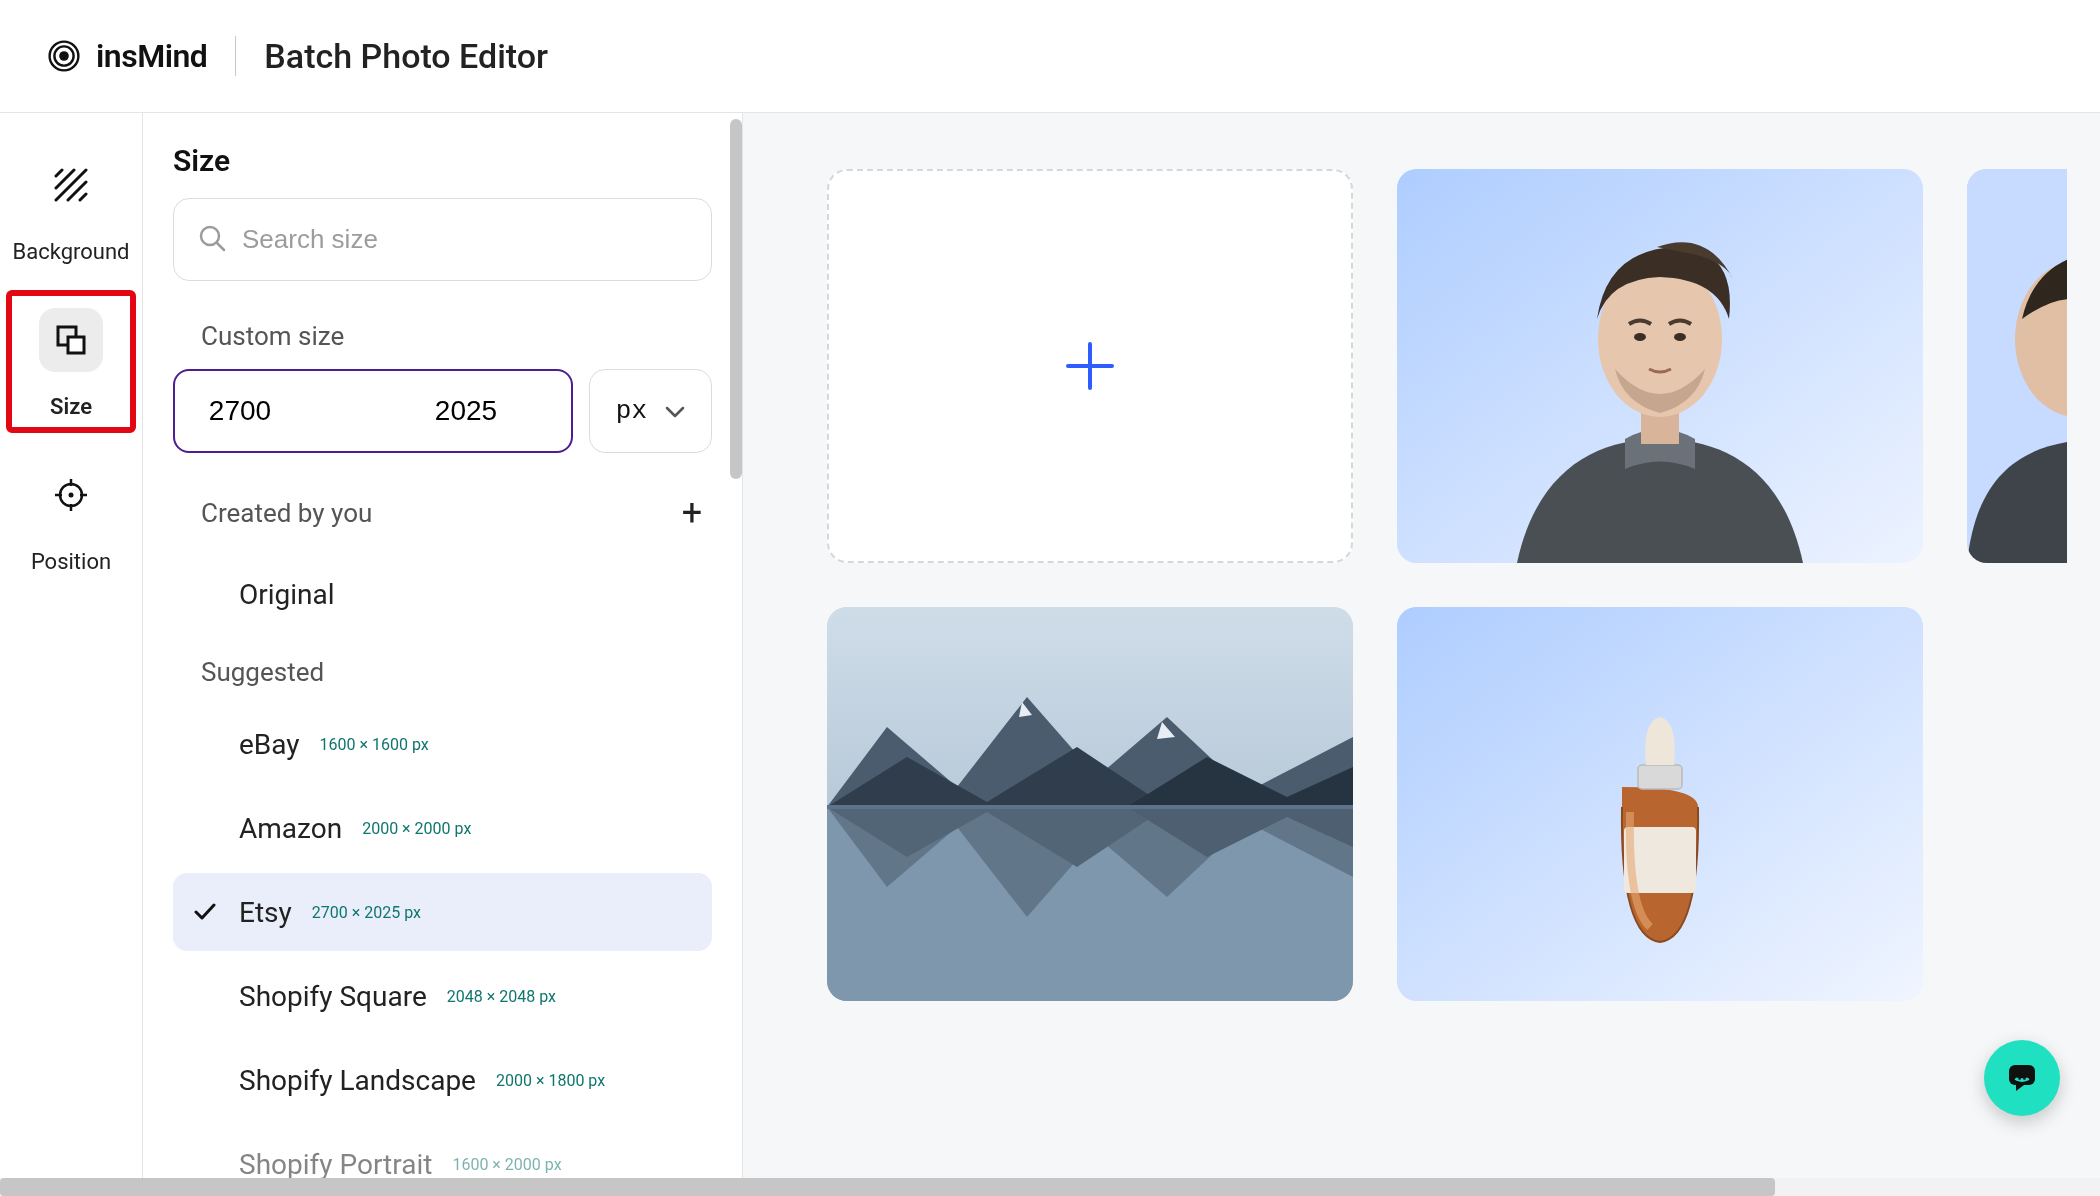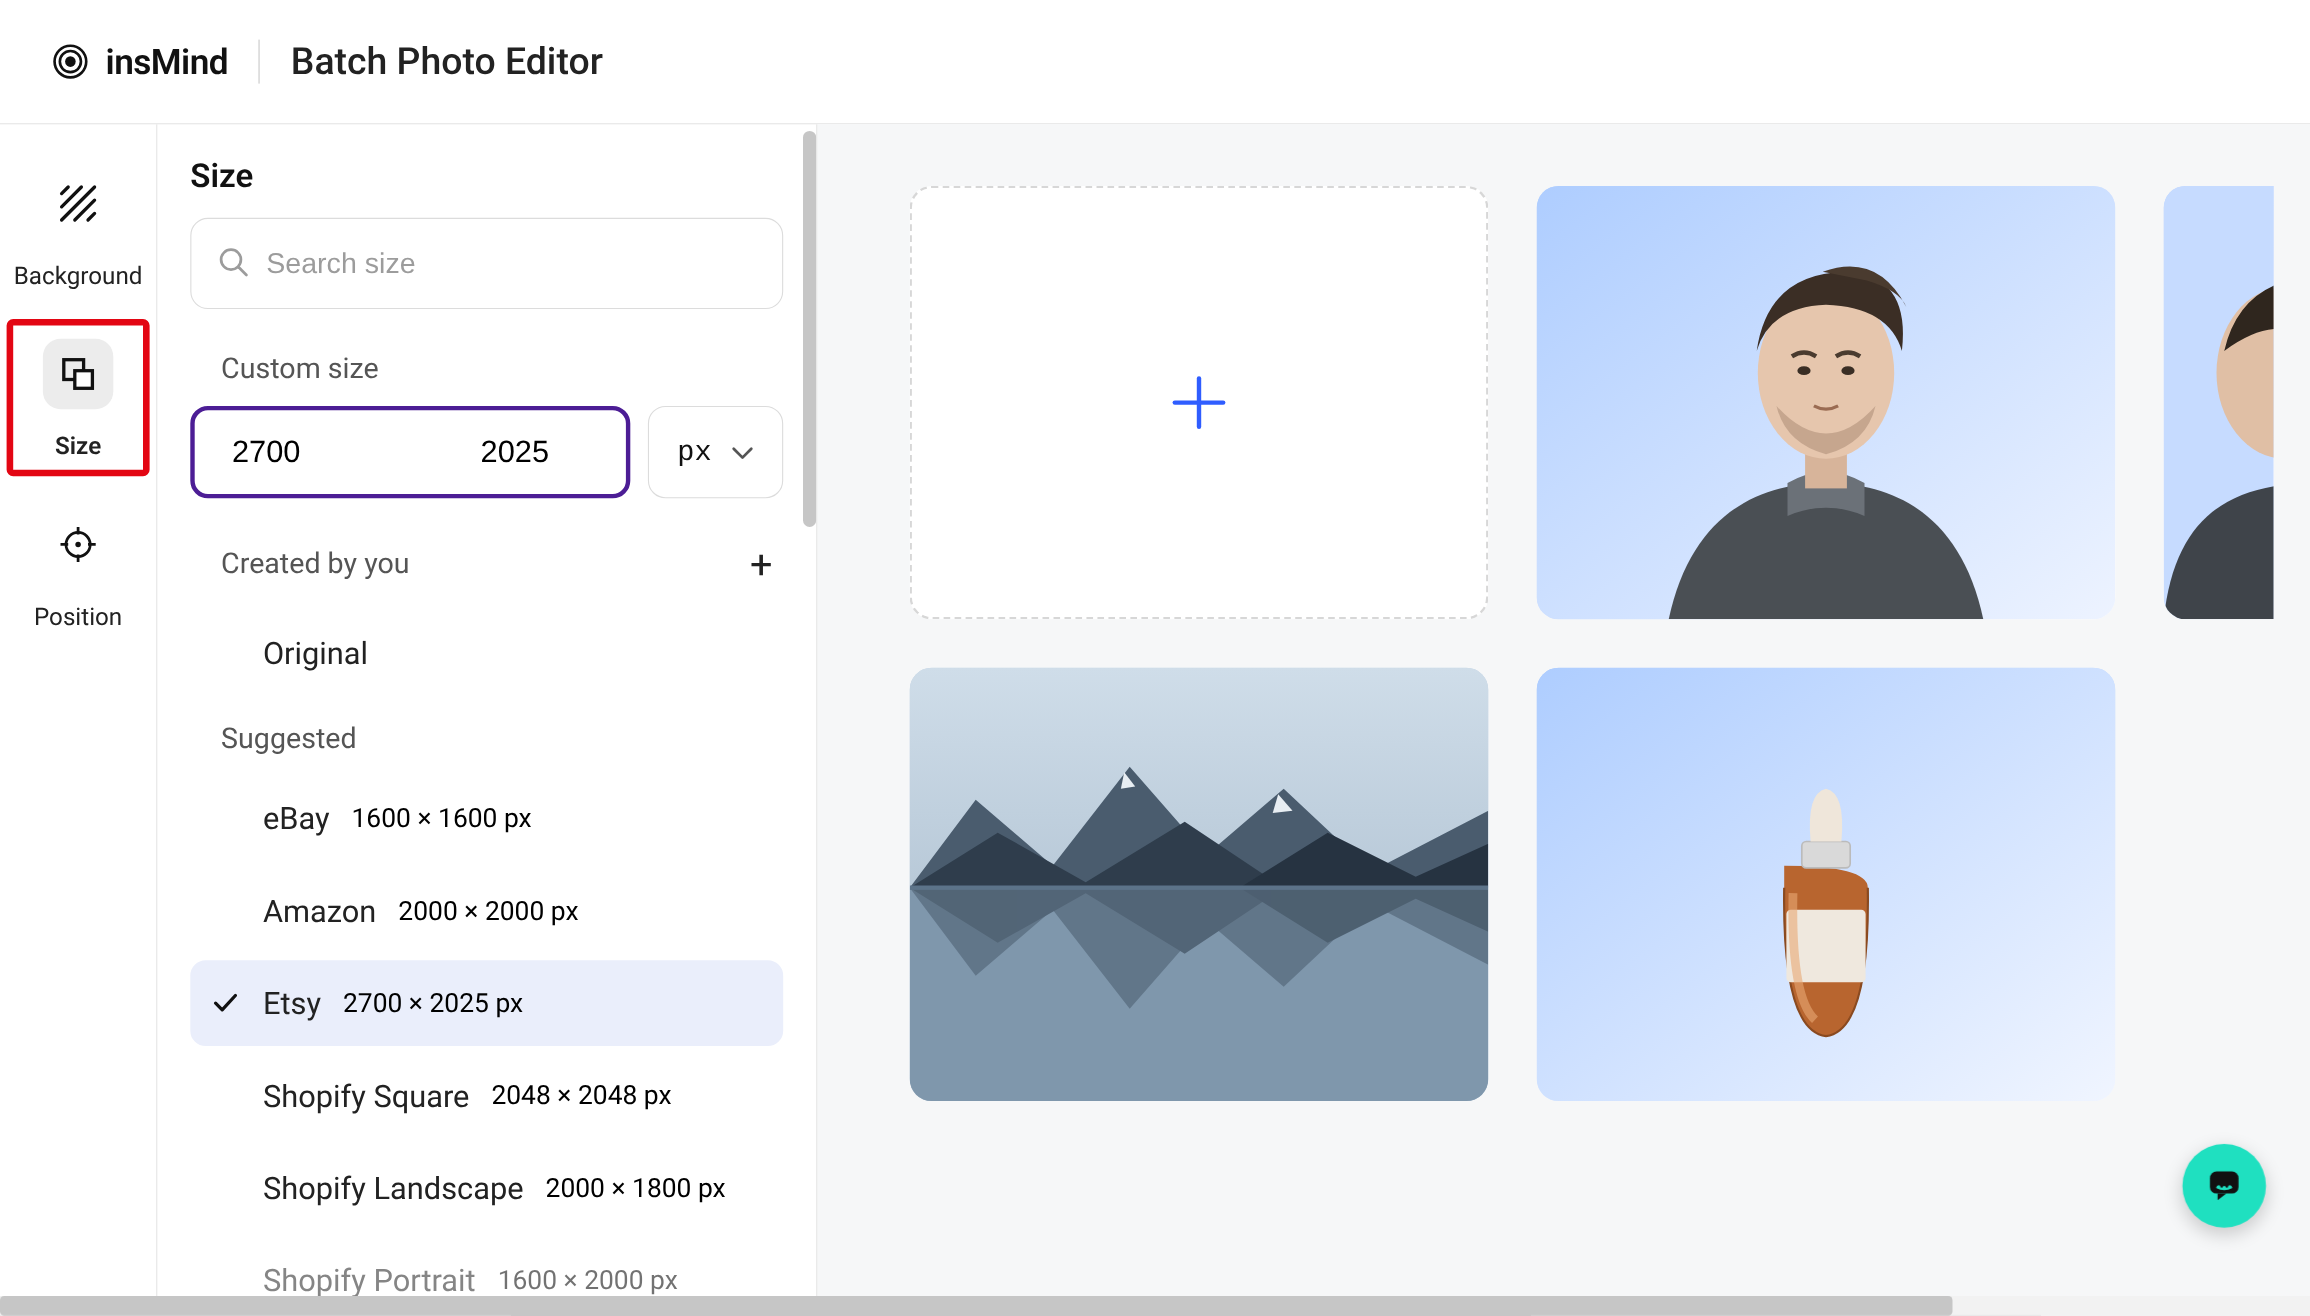--- a/index.html
+++ b/index.html
@@ -28,35 +28,35 @@
   
   .panel { width: 600px; border-right: 1px solid #e5e5e5; padding: 30px 30px 0 30px; overflow: hidden; position: relative; }
   .panel::after{ content:""; position:absolute; right:0; top:6px; width:12px; height:360px; background:#c6c6c6; border-radius:6px; }
   .panel-title { font-size: 30px; font-weight: 600; margin-bottom: 20px; }
   .search-wrap { display:flex; align-items:center; gap:16px; border:1px solid #dcdcdc; border-radius: 16px; padding: 0 24px; height: 83px; margin-bottom: 40px; }
   .search-input { border:none; outline:none; font-size: 26px; flex:1; color:#333; background:transparent; }
   .search-input::placeholder { color:#9c9c9c; }
   
   .section-label { font-size: 26px; color:#555; margin-bottom: 18px; margin-left: 28px; }
   .custom-row { display:flex; gap: 16px; margin-bottom: 40px; }
-  .dim-group { display:flex; align-items:center; border:4px solid #4c1d95; border-radius: 16px; height: 84px; overflow:hidden;gap:48px; }
+  .dim-group { display:flex; align-items:center; border:2px solid #4c1d95; border-radius: 16px; height: 84px; overflow:hidden;gap:48px; }
   .dim-input { width: 130px; text-align:center; border:none; outline:none; font-size: 28px; background:transparent; }
   .dim-sep { width:1px; height:44px; background:#dcdcdc; }
   .link-btn { width: 60px; height: 60px; margin: 0 10px 0 6px; border-radius: 12px; background:#ececec; display:flex; align-items:center; justify-content:center; cursor:pointer; }
   .unit-select { display:flex; align-items:center; gap:18px; border:1px solid #dcdcdc; border-radius:16px; height:84px; padding: 0 26px; cursor:pointer; font-size:26px;font-family:Liberation Mono, monospace; }
   
   .created-row { display:flex; align-items:center; justify-content:space-between; margin-bottom: 22px; }
   .created-row .section-label { margin-bottom:0; }
   .plus-btn { width:40px; height:40px; display:flex; align-items:center; justify-content:center; cursor:pointer; font-size: 36px; color:#222; }
   
   .size-list { display:flex; flex-direction:column; gap: 6px; }
   .size-item { display:flex; align-items:center; gap: 20px; height: 78px; padding: 0 18px; border-radius: 14px; cursor:pointer; }
   .size-item .check { width:28px; display:flex; justify-content:center; }
   .size-item .name { font-size: 28px; color:#222; }
-  .size-item .dims { font-size: 24px; color:#000000; }
+  .size-item .dims { font-size: 16px; color:#0f766e; }
   .size-item.selected { background:#eaeefb; }
   .list-gap { height: 24px; }
   
   
   .canvas { flex:1; background:#f6f7f8; padding: 56px 0 0 84px; display:flex; gap: 44px; flex-wrap: wrap; align-content: flex-start; overflow:hidden; }
   .tile { width: 526px; height: 394px; border-radius: 20px; overflow:hidden; position:relative; }
   .tile.add { background:#fff; border: 2px dashed #d7d7d7; display:flex; align-items:center; justify-content:center; cursor:pointer; }
   .tile.add .plus { font-size: 64px; color:#2f5dff; font-weight:300; }
   .tile.photo1 { background: linear-gradient(135deg,#bcd4ff 0%, #dfe9ff 60%, #fdfdff 100%); }
   .tile.partial { width: 100px; background: linear-gradient(135deg,#bcd4ff 0%, #dfe9ff 60%, #fdfdff 100%); border-radius: 20px 0 0 20px; }

